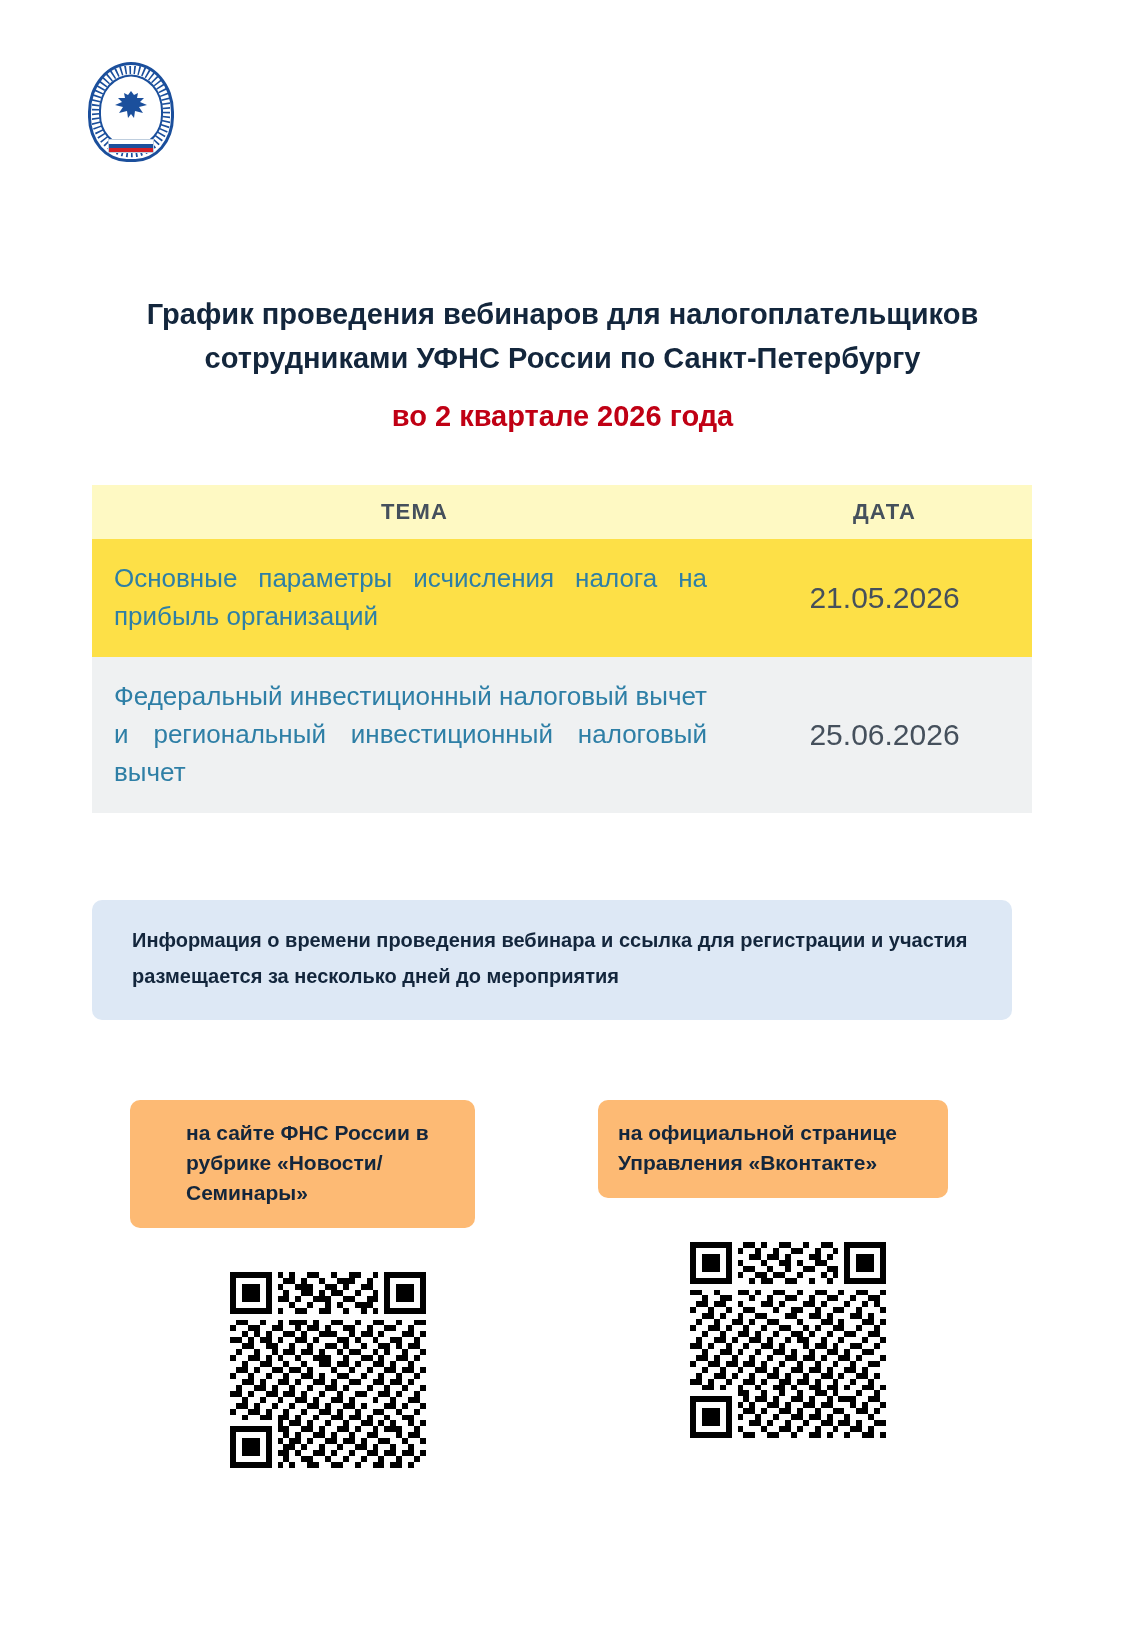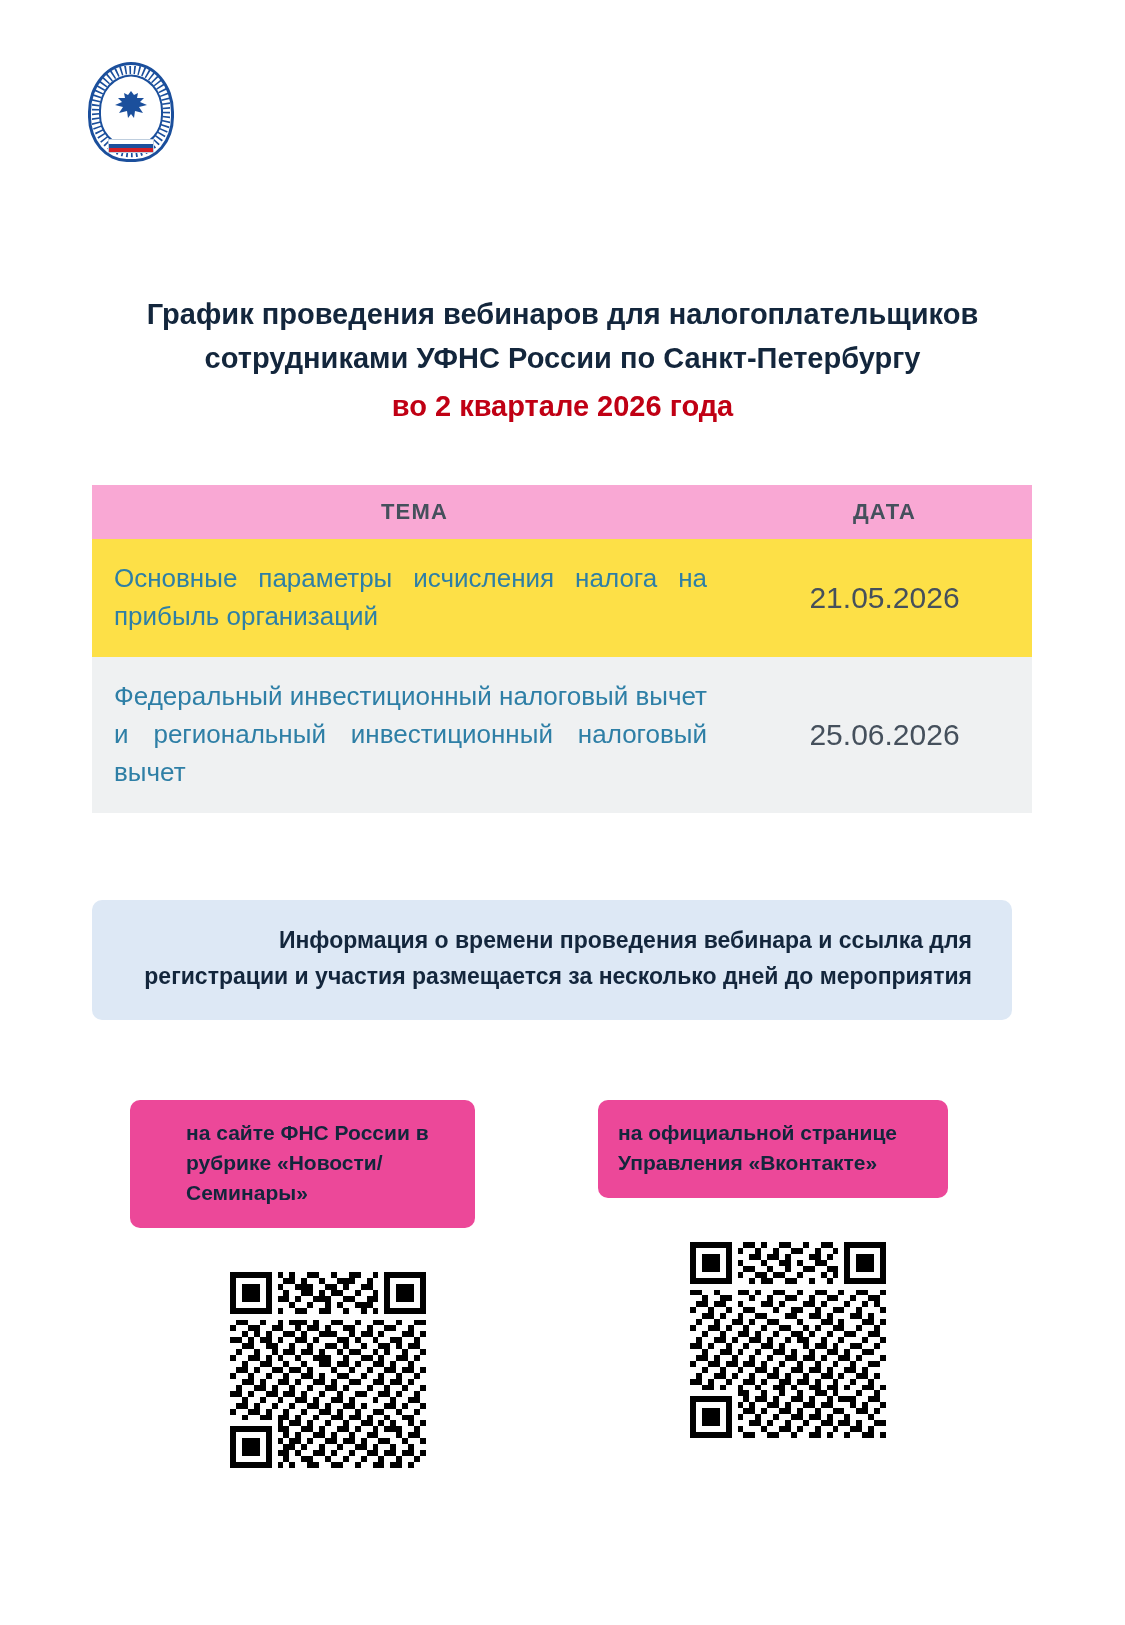--- a/index.html
+++ b/index.html
@@ -120,33 +120,33 @@
     font-size: 29px;
     font-weight: bold;
     line-height: 44px;
     color: #13263c;
   }
   .title-sub {
     font-size: 29px;
     font-weight: bold;
     line-height: 44px;
     color: #c00014;
-    margin-top: 4px;
+    margin-top: 14px;
   }
 
   
   .table {
     position: absolute;
     top: 485px;
     left: 92px;
     width: 940px;
     border-collapse: collapse;
   }
   .table-head {
-    background: #f9a8d4;
+    background: #fef9c3;
     height: 54px;
   }
   .th {
     font-size: 22px;
     font-weight: bold;
     color: #45505c;
     letter-spacing: 1.2px;
     text-align: center;
     padding: 0;
   }
@@ -174,36 +174,36 @@
 
   
   .note {
     position: absolute;
     top: 900px;
     left: 92px;
     width: 920px;
     background: #dde8f5;
     border-radius: 10px;
     padding: 22px 40px 26px 40px;
-    text-align: right;
-    font-size: 23px;
+    text-align: left;
+    font-size: 20px;
     font-weight: bold;
     line-height: 36px;
     color: #13263c;
   }
 
   
   .qr-col {
     position: absolute;
     width: 350px;
   }
   .qr-col.left { left: 130px; top: 1100px; }
   .qr-col.right { left: 598px; top: 1100px; }
   .qr-caption {
-    background: #ec4899;
+    background: #fdba74;
     border-radius: 10px;
     padding: 18px 22px 20px 22px;
     font-size: 21px;
     font-weight: bold;
     line-height: 30px;
     color: #13263c;
     text-align: left;
   }
   .qr-col.left .qr-caption { width: 345px; padding-left: 56px; }
   .qr-col.right .qr-caption { width: 350px; padding-left: 20px; }

